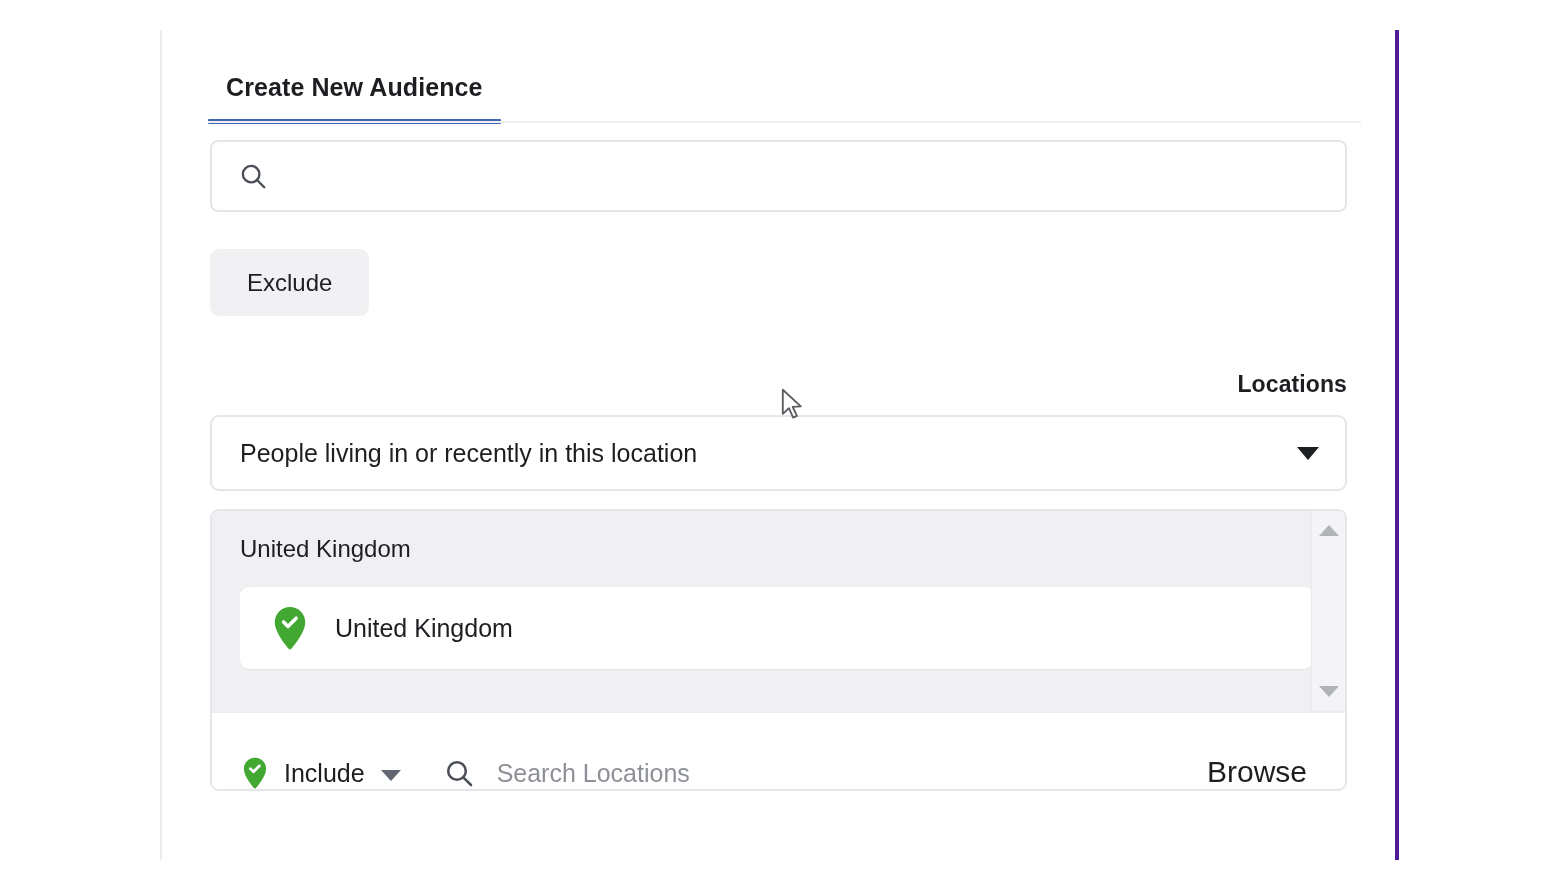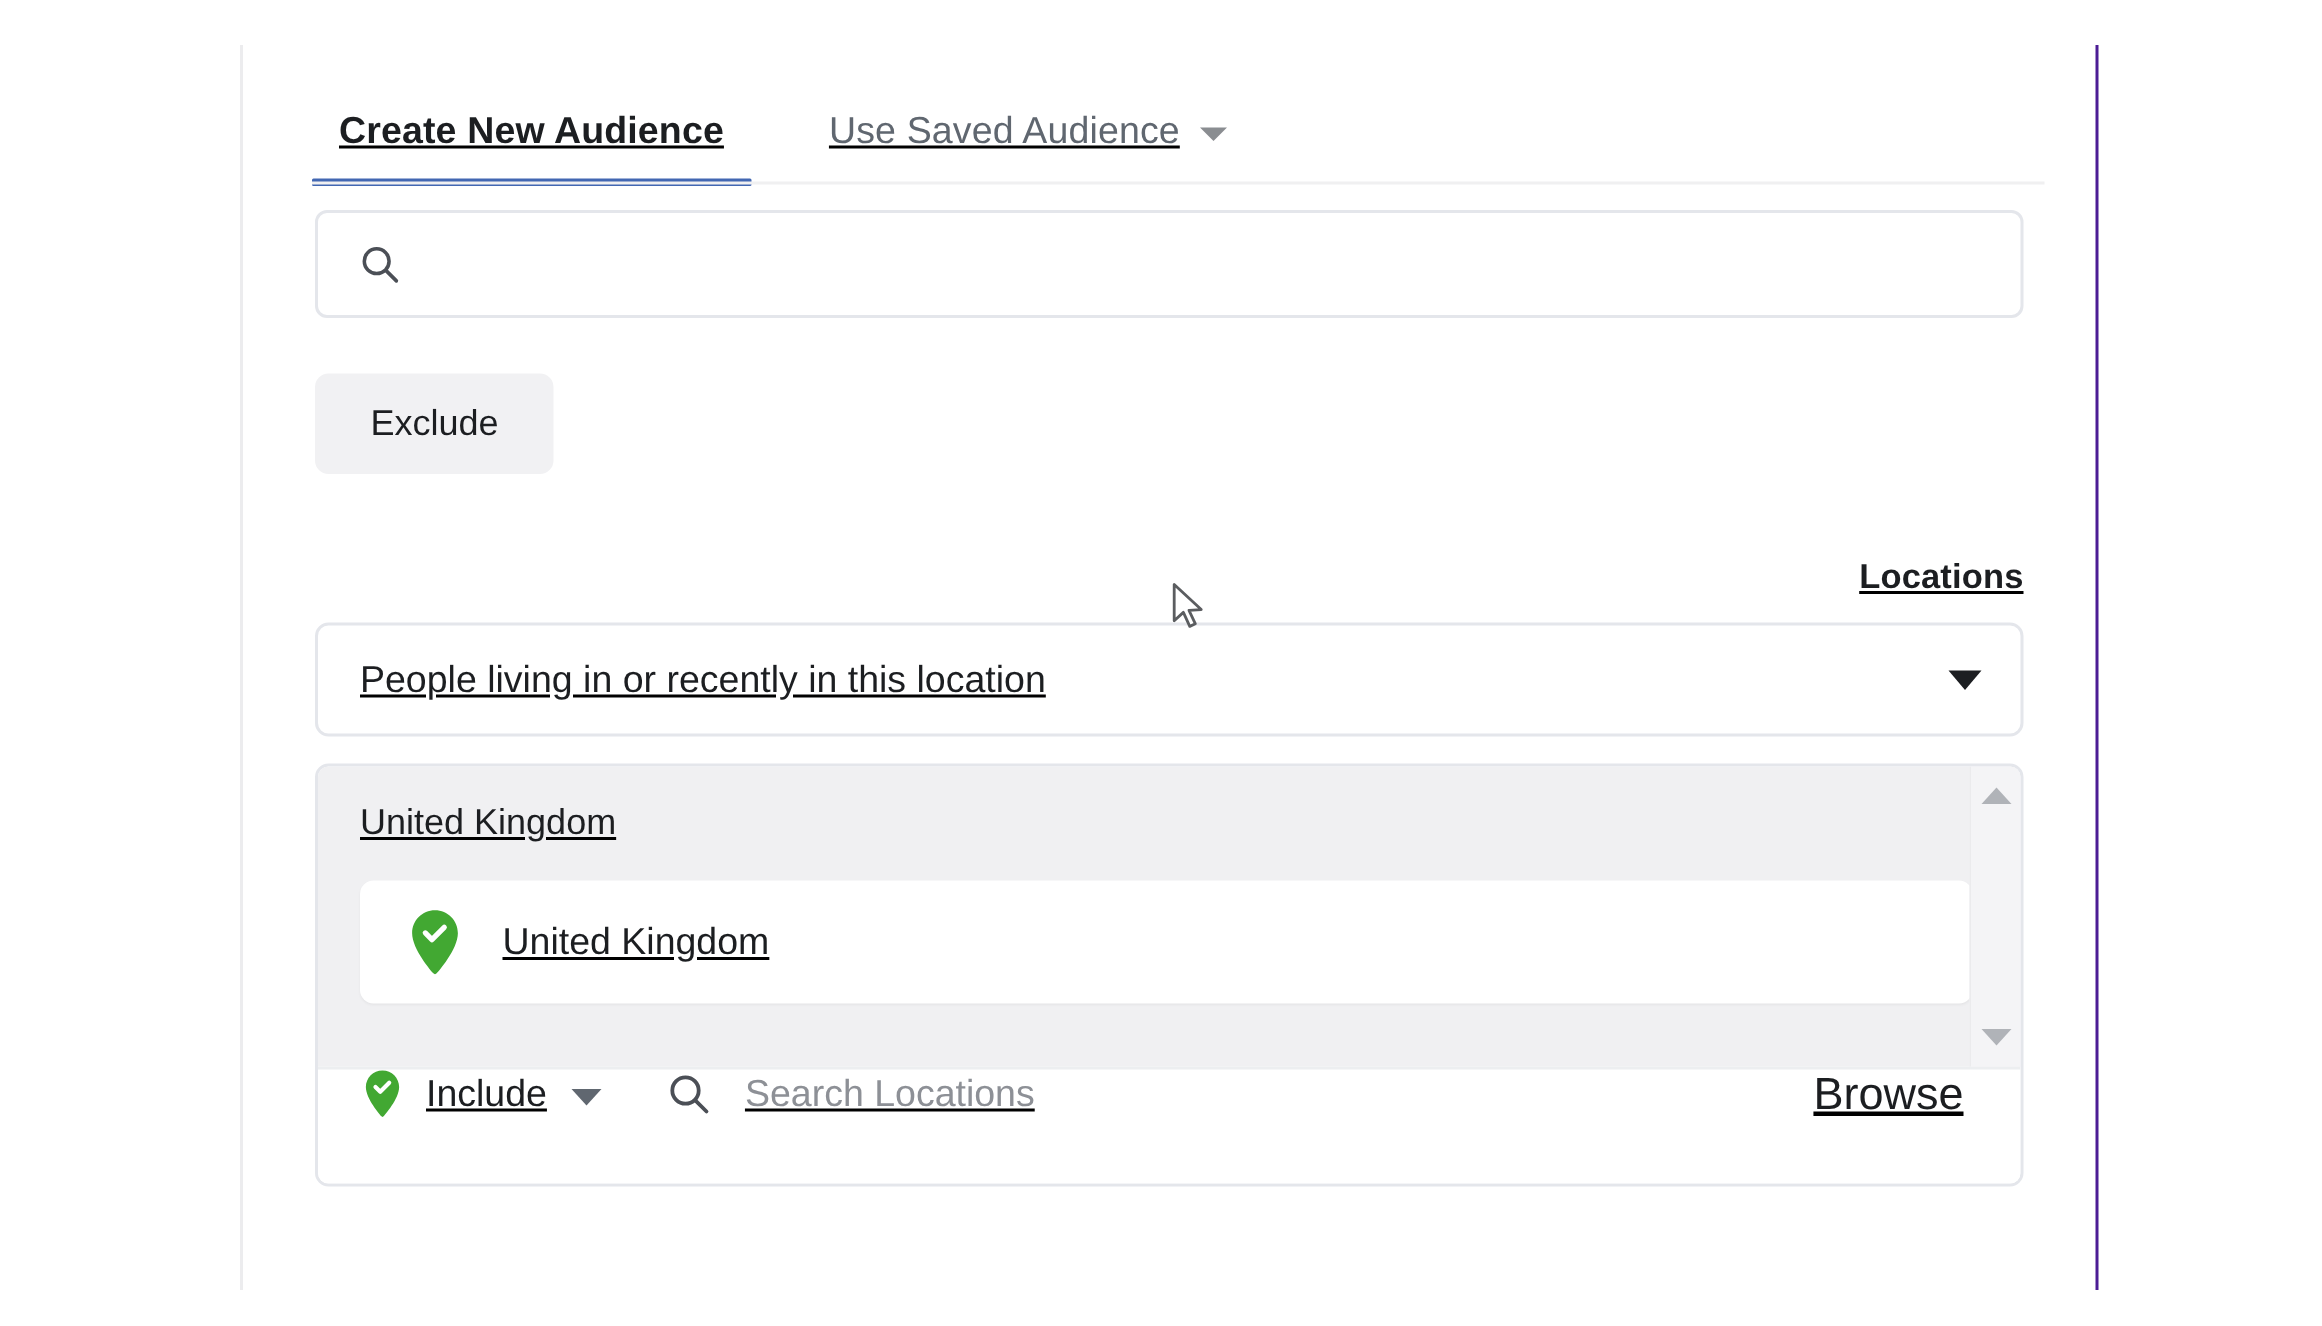--- a/index.html
+++ b/index.html
@@ -21,22 +21,21 @@
 
   
   .panel {
     position: absolute;
     left: 160px;
     top: 30px;
     width: 1239px;
     height: 830px;
     background: #ffffff;
     border-left: 2px solid #ececee;
-    border-right: 2px solid #4c1d95;
-    text-decoration: underline;
+    border-right: 4px solid #4c1d95;
   }
 
   
   .tabs {
     position: relative;
     height: 94px;
     padding-left: 64px;
   }
   .tab-row {
     display: flex;
@@ -254,21 +253,21 @@
   }
   .sb-up { top: 14px; border-bottom: 11px solid #b0b3b8; }
   .sb-down { bottom: 14px; border-top: 11px solid #b0b3b8; }
 
   
   .loc-bottom {
     height: 78px;
     background: #ffffff;
     border-top: 2px solid #eceef0;
     display: flex;
-    align-items: flex-start;
+    align-items: flex-end;
     padding: 0 30px 0 30px;
     gap: 0;
   }
   .include-ctl {
     display: flex;
     align-items: center;
     gap: 16px;
     cursor: pointer;
   }
   .include-label {
@@ -323,24 +322,20 @@
 <body>
 
 <div id="root">
 
   <div class="panel">
 
     <div class="tabs">
       <div class="tab-row">
         <div class="tab active">
           <span>Create New Audience</span>
-        </div>
-        <div class="tab inactive">
-          <span>Use Saved Audience</span>
-          <span class="tab-caret"></span>
         </div>
       </div>
       <div class="tabs-divider"></div>
     </div>
 
     <div class="section">
 
 
       <div class="searchbox">
         <svg class="icon-search" width="30" height="30" viewBox="0 0 24 24" fill="none">

